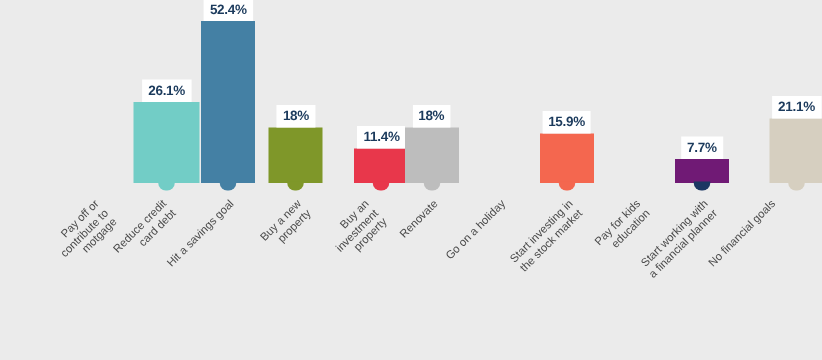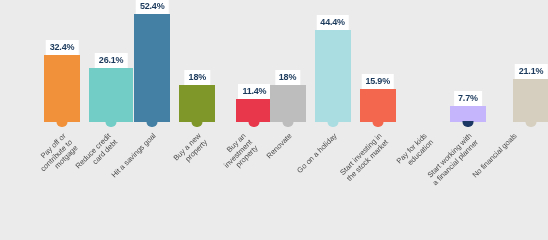--- a/index.html
+++ b/index.html
@@ -53,26 +53,20 @@
     width:100px;
     right:auto;
   }
   .cat-label span{display:block;}
 </style>
 </head>
 <body>
 
 <div id="chart-root">
   <div id="plot">
-      <div class="bar-group" style="left: 44px; bottom: 8px;">
-        <div class="bar" style="height: 67px; background: rgb(241, 146, 59);">
-          <div class="bar-tail" style="background: rgb(241, 146, 59);"></div>
-          <div class="value-box">32.4%</div>
-        </div>
-      </div>
       <div class="bar-group" style="left: 89.1px; bottom: 8px;">
         <div class="bar" style="height: 54px; background: rgb(114, 205, 198); padding-left: 44px;">
           <div class="bar-tail" style="background: rgb(114, 205, 198);"></div>
           <div class="value-box">26.1%</div>
         </div>
       </div>
       <div class="bar-group" style="left: 134.2px; bottom: 8px;">
         <div class="bar" style="height: 108px; background: rgb(68, 128, 164);">
           <div class="bar-tail" style="background: rgb(68, 128, 164);"></div>
           <div class="value-box">52.4%</div>
@@ -89,34 +83,28 @@
           <div class="bar-tail" style="background: rgb(232, 55, 75);"></div>
           <div class="value-box">11.4%</div>
         </div>
       </div>
       <div class="bar-group" style="left: 269.5px; bottom: 8px;">
         <div class="bar" style="height: 37px; background: rgb(189, 189, 189);">
           <div class="bar-tail" style="background: rgb(189, 189, 189);"></div>
           <div class="value-box">18%</div>
         </div>
       </div>
-      <div class="bar-group" style="left: 314.6px; bottom: 8px;">
-        <div class="bar" style="height: 92px; background: rgb(170, 221, 226);">
-          <div class="bar-tail" style="background: rgb(170, 221, 226);"></div>
-          <div class="value-box">44.4%</div>
-        </div>
-      </div>
       <div class="bar-group" style="left: 359.7px; bottom: 8px; margin-top: 48px;">
         <div class="bar" style="height: 33px; background: rgb(244, 103, 79);">
           <div class="bar-tail" style="background: rgb(244, 103, 79);"></div>
           <div class="value-box">15.9%</div>
         </div>
       </div>
       <div class="bar-group" style="left: 449.9px; bottom: 8px;">
-        <div class="bar" style="height: 16px; background: #c4b5fd;">
+        <div class="bar" style="height: 16px; background: #701a75;">
           <div class="bar-tail" style="background: rgb(27, 55, 99);"></div>
           <div class="value-box">7.7%</div>
         </div>
       </div>
       <div class="bar-group" style="left: 465px; bottom: 8px; margin-left: 48px;">
         <div class="bar" style="height: 43px; background: rgb(214, 207, 192);">
           <div class="bar-tail" style="background: rgb(214, 207, 192);"></div>
           <div class="value-box">21.1%</div>
         </div>
       </div>

